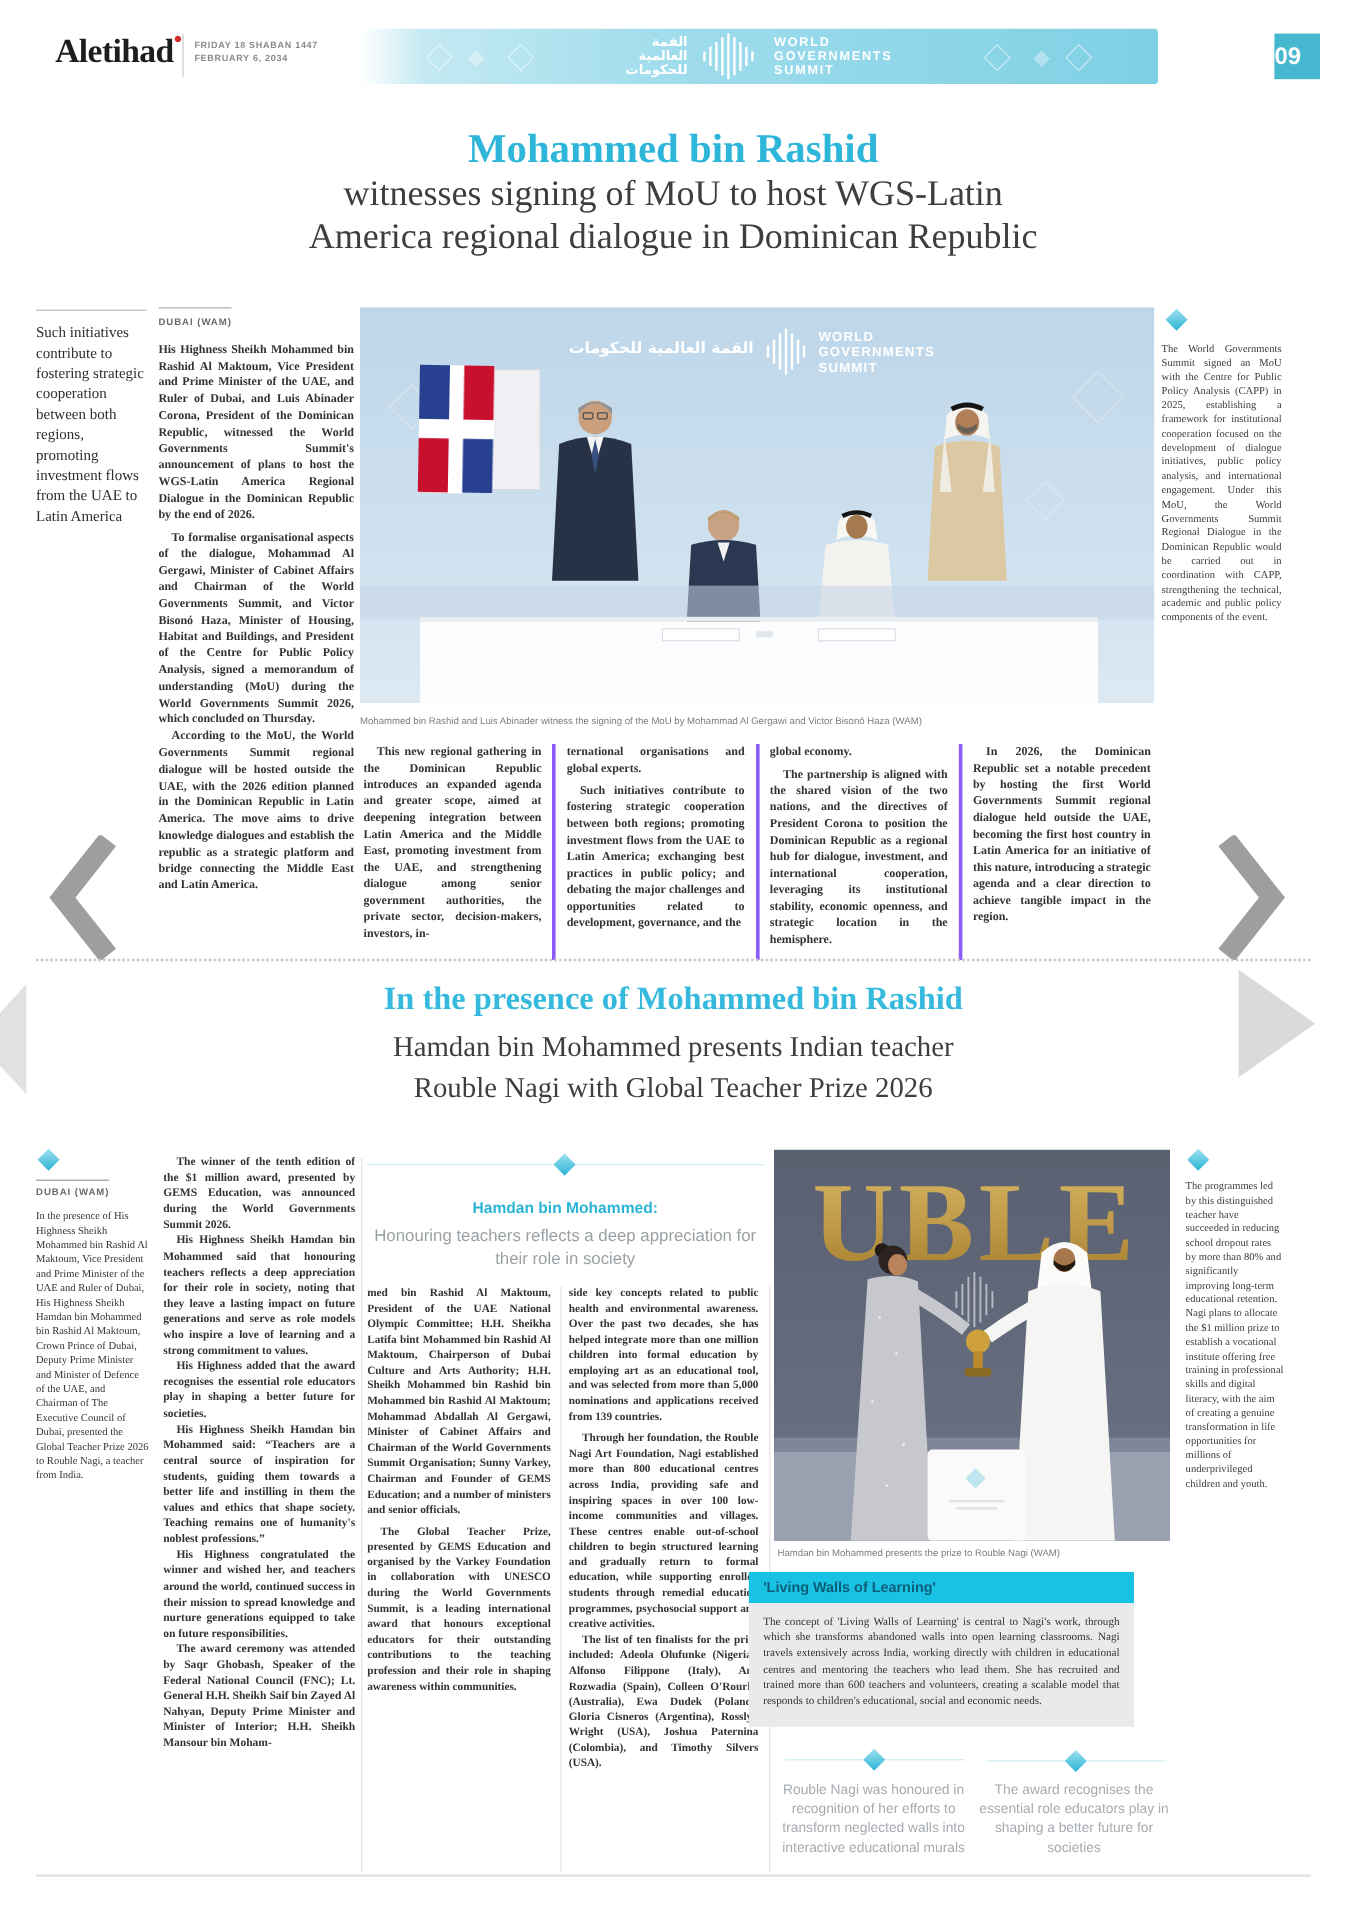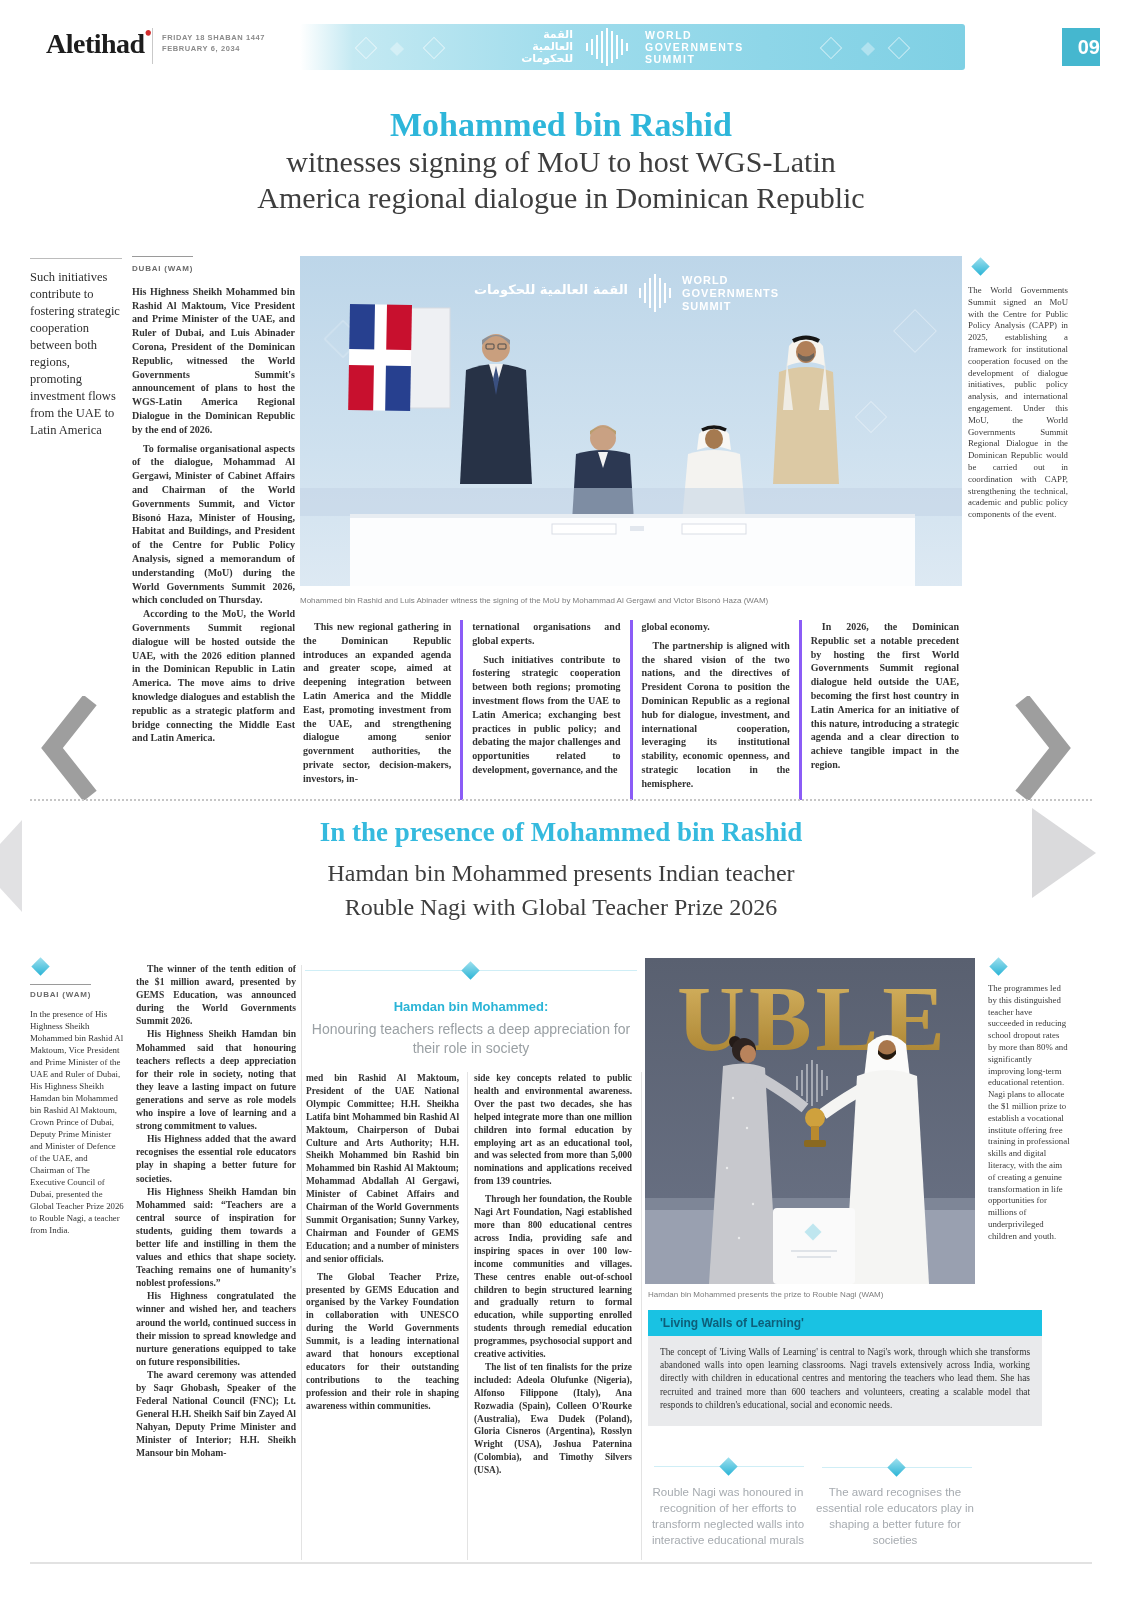--- a/index.html
+++ b/index.html
@@ -11,21 +11,21 @@
   .brand .dot{color:#d22d2d;font-size:20px;vertical-align:top;line-height:10px;}
   .hdr-div{width:1px;height:36px;background:#c9c9c9;}
   .hdr-date{font-family:"Liberation Sans",sans-serif;font-size:7.5px;font-weight:700;color:#8a8a8a;letter-spacing:.6px;line-height:11px;}
   .banner{background:linear-gradient(90deg,rgba(205,238,245,0) 0%,#c4e9f2 8%,#9fdcec 40%,#8ed6e8 70%,#7fd0e4 100%);
           border-radius:3px;display:flex;align-items:center;justify-content:center;}
   .banner .ar{font-family:"DejaVu Sans",sans-serif;font-size:11px;font-weight:700;color:#fff;text-align:right;line-height:12px;margin-right:10px;}
   .wgs-word{font-family:"Liberation Sans",sans-serif;font-size:10.5px;font-weight:700;color:#fff;letter-spacing:1.5px;line-height:12px;margin-left:10px;}
   .bdia{width:14px;height:14px;border:1.5px solid rgba(255,255,255,.55);transform:rotate(45deg);position:absolute;top:16px;}
   .bdia.f{background:rgba(255,255,255,.35);border:none;}
   .pagenum{background:#45b7cf;color:#fff;font-family:"Liberation Sans",sans-serif;font-weight:700;
-           font-size:20px;width:38px;height:38px;display:flex;align-items:center;justify-content:flex-end;}
+           font-size:20px;width:38px;height:38px;display:flex;align-items:center;justify-content:flex-start;}
   
   .h1wrap{text-align:center;font-family:"Liberation Serif",serif;}
   .h1-accent{font-size:34px;font-weight:600;color:#2eb6da;line-height:38px;}
   .h1-rest{font-size:30px;font-weight:500;color:#3e3e3e;line-height:36px;}
   .kicker{font-size:27px;font-weight:600;color:#35bade;line-height:32px;}
   .h2-rest{font-size:24px;font-weight:500;color:#3e3e3e;line-height:34px;}
   
   .bt{font-size:10px;line-height:13.8px;text-align:justify;color:#333;}
   .bt p{margin:0 0 5px 0;font-weight:bold;}
   .bt p.ind{text-indent:11px;margin-bottom:0;}
@@ -343,21 +343,21 @@
       <g>
         <rect x="128" y="250" width="82" height="76" rx="4" fill="#fafafa"></rect>
         <rect x="162" y="268" width="12" height="12" fill="#bfe6ef" transform="rotate(45 168 274)"></rect>
         <rect x="146" y="292" width="46" height="2" fill="#dfe3e8"></rect>
         <rect x="152" y="298" width="34" height="2" fill="#dfe3e8"></rect>
       </g>
     </svg>
   </div>
   <div class="abs photocap" style="left:648px;top:1290px;width:327px;">Hamdan bin Mohammed presents the prize to Rouble Nagi (WAM)</div>
 
-  <div class="abs" style="left:648px;top:1310px;width:394px;">
+  <div class="abs" style="left:624px;top:1310px;width:321px;">
     <div class="hbox-title">'Living Walls of Learning'</div>
     <div class="hbox-body">The concept of 'Living Walls of Learning' is central to Nagi's work, through which she transforms abandoned walls into open learning classrooms. Nagi travels extensively across India, working directly with children in educational centres and mentoring the teachers who lead them. She has recruited and trained more than 600 teachers and volunteers, creating a scalable model that responds to children's educational, social and economic needs.</div>
   </div>
 
   <div class="abs qline" style="left:654px;top:1466px;width:150px;">
       <span class="diamond"></span>
     </div>
   <div class="abs qline" style="left:822px;top:1466px;width:150px;">
       <span class="diamond"></span>
     </div>

